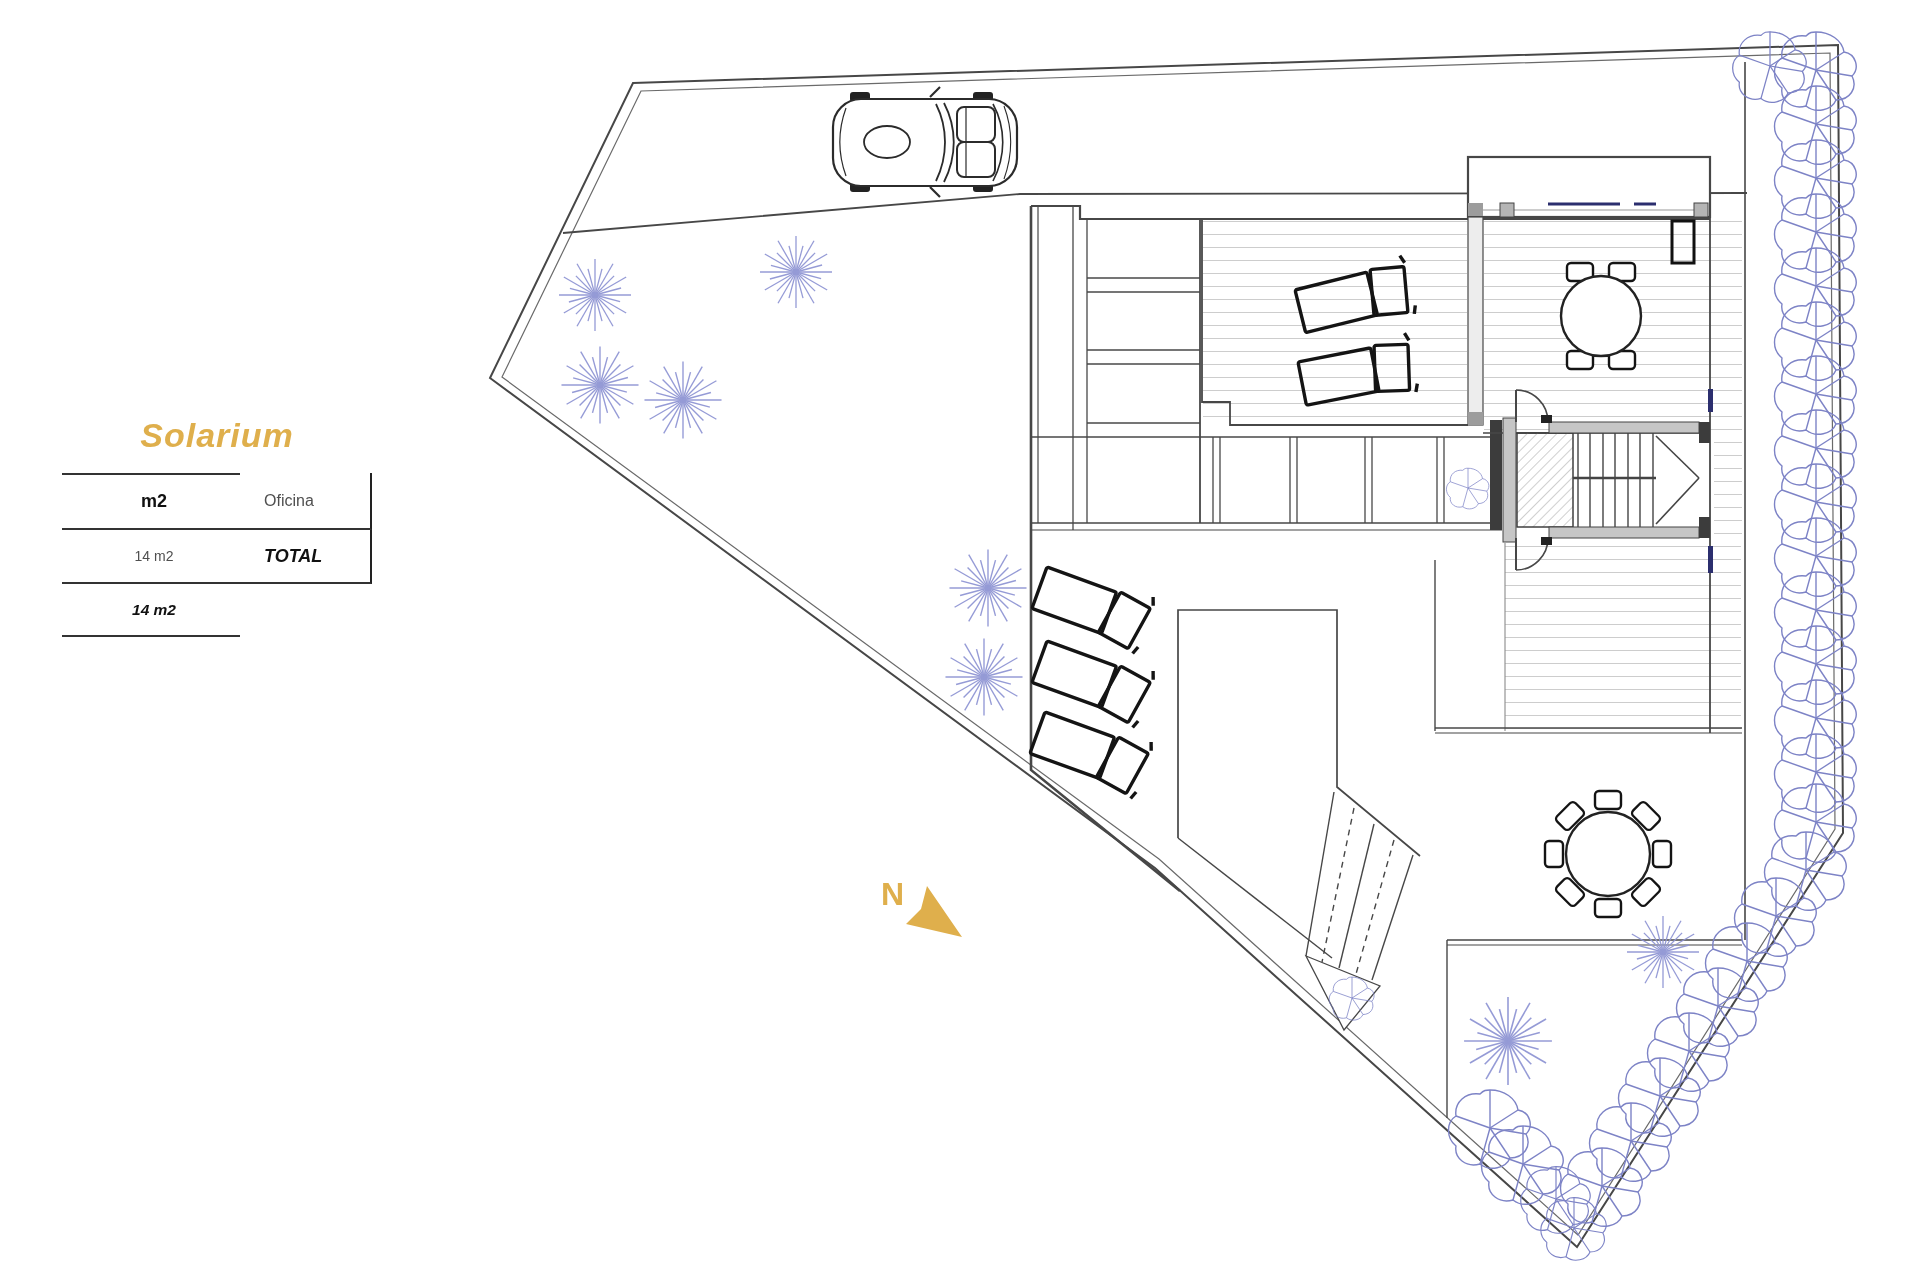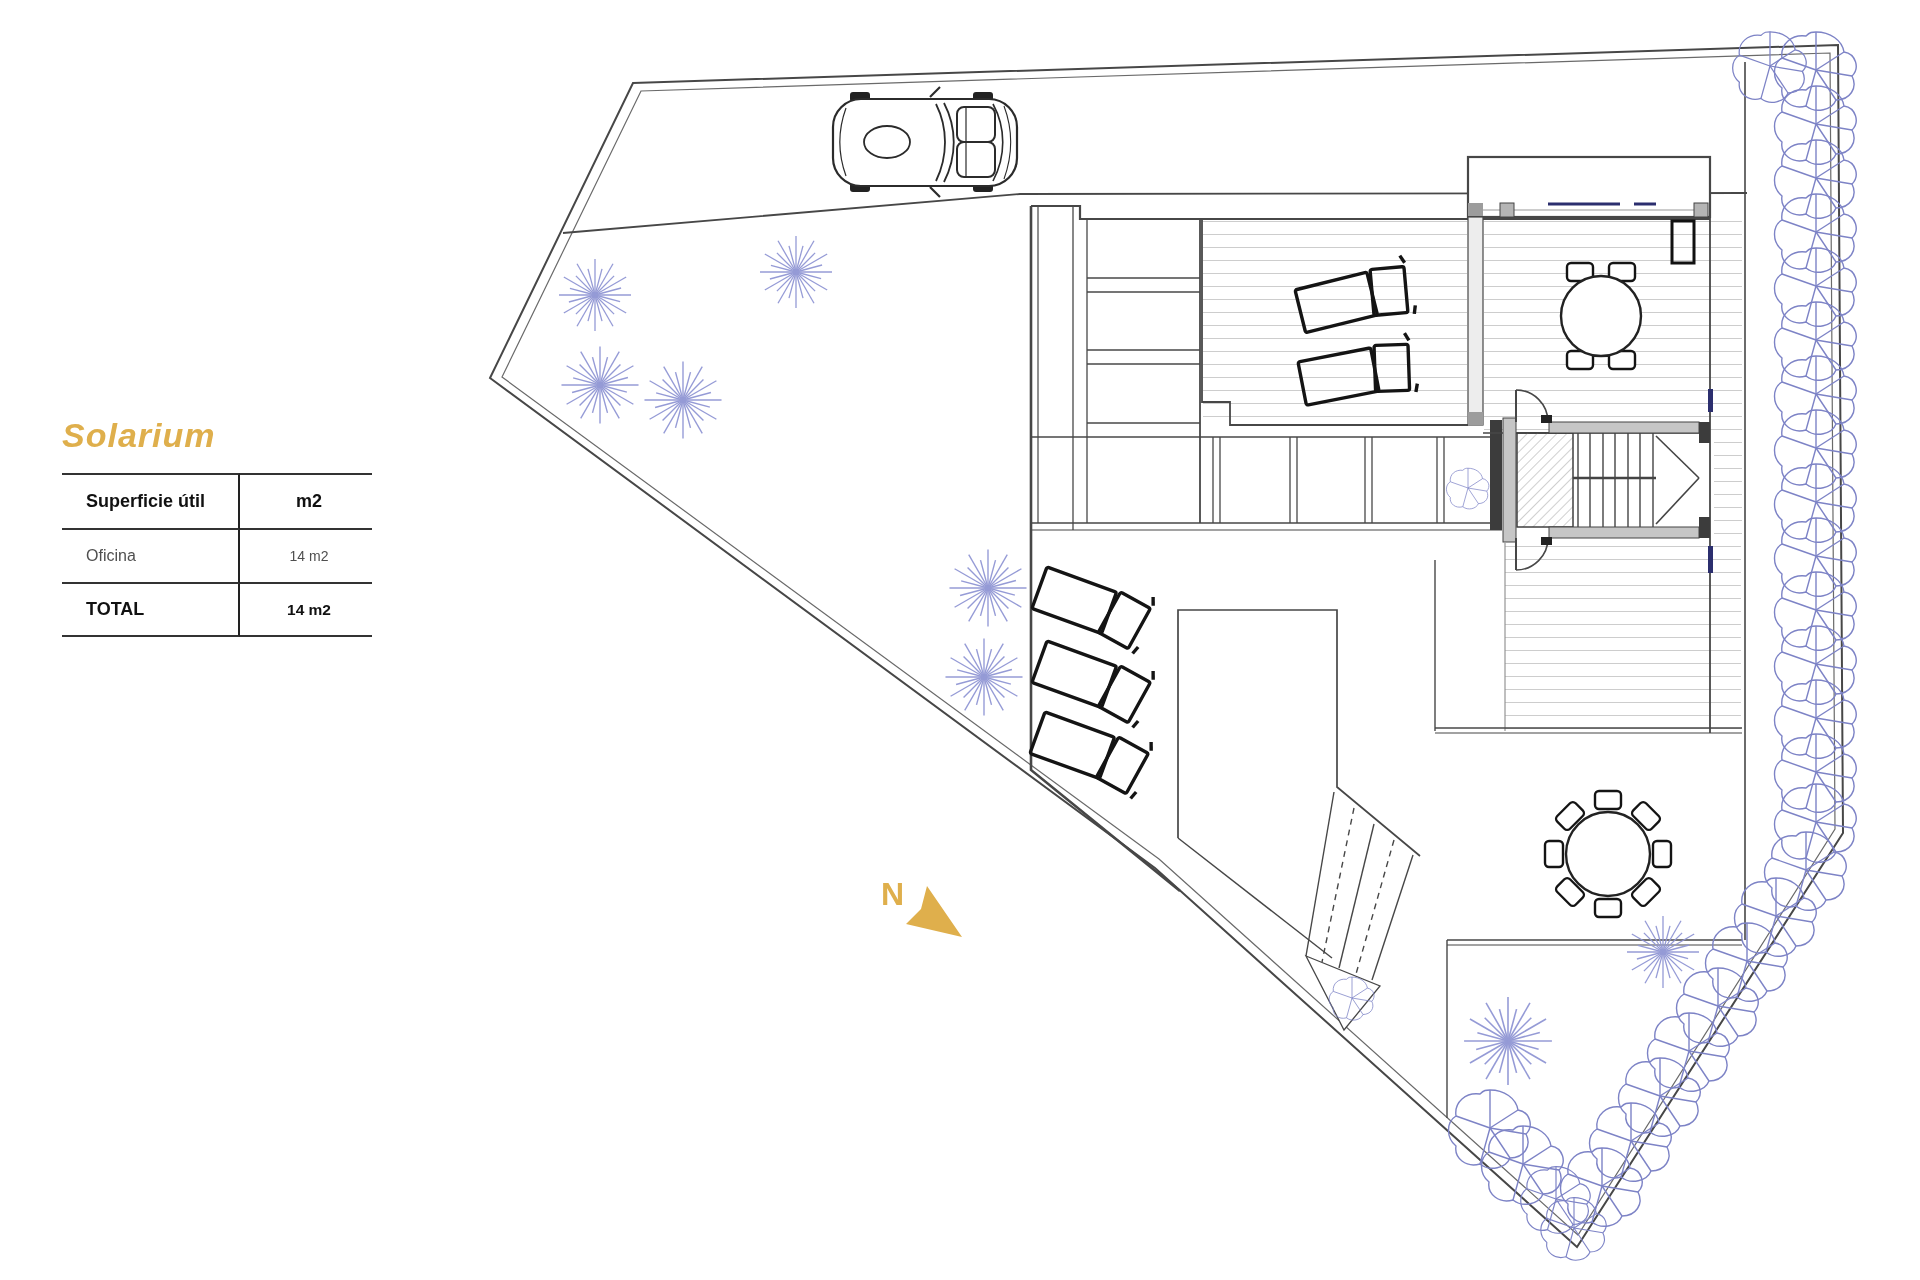--- a/index.html
+++ b/index.html
@@ -1,34 +1,34 @@
 <!DOCTYPE html>
 <html><head>
 <meta charset="utf-8">
 <style>
   html,body{margin:0;padding:0;background:#fff;}
   .stage{position:relative;width:1920px;height:1280px;background:#ffffff;overflow:hidden;
          font-family:"Liberation Sans", sans-serif;}
   .plan-svg{position:absolute;left:0;top:0;}
   
   .panel-title{
-    position:absolute;left:62px;top:416px;width:310px;
+    position:absolute;left:62px;top:416px;width:310px;text-align:center;
     font-size:34px;font-weight:bold;font-style:italic;color:#DFAF4C;letter-spacing:1px;
   }
   .area-table{
     position:absolute;left:62px;top:473px;width:310px;
     display:grid;grid-template-columns:178px 132px;grid-template-rows:57px 54px 53px;
   }
   .cell{display:flex;align-items:center;color:#111;padding-left:6px;}
   .col1{justify-content:flex-start;padding-left:24px;border-right:2.5px solid #222;box-sizing:border-box;}
   .col2{justify-content:center;}
   .r-head{border-top:2.5px solid #333;border-bottom:2.5px solid #333;font-weight:bold;font-size:18px;}
   .r-row {border-bottom:2px solid #333;font-size:16px;color:#4f4f4f;}
   .r-row.col2{font-size:14px;}
-  .r-tot {border-bottom:2.5px solid #333;font-weight:bold;font-size:18px;}
+  .r-tot {border-bottom:2.5px solid #333;font-weight:bold;font-size:18px;font-style:italic;}
   .r-tot.col2{font-size:15.5px;}
 </style>
 </head>
 <body>
 
 <div class="stage">
 
   <svg class="plan-svg" width="1920" height="1280" viewBox="0 0 1920 1280">
     <defs>
       <pattern id="deck" width="8" height="13" patternUnits="userSpaceOnUse">
@@ -306,21 +306,20 @@
 
     <g>
       <text x="881" y="905" font-size="32" font-weight="bold" font-style="normal" fill="#DFAF4C">N</text>
       <path d="M927,886 L962,937 L906,924 L921,909 Z" fill="#DFAF4C"></path>
     </g>
   </svg>
 
   <div class="panel-title">Solarium</div>
 
   <div class="area-table">
-    <div class="cell col1 r-head">Superficie útil</div>
     <div class="cell col2 r-head">m2</div>
 
     <div class="cell col1 r-row">Oficina</div>
     <div class="cell col2 r-row">14 m2</div>
 
     <div class="cell col1 r-tot">TOTAL</div>
     <div class="cell col2 r-tot">14 m2</div>
   </div>
 
 </div>

